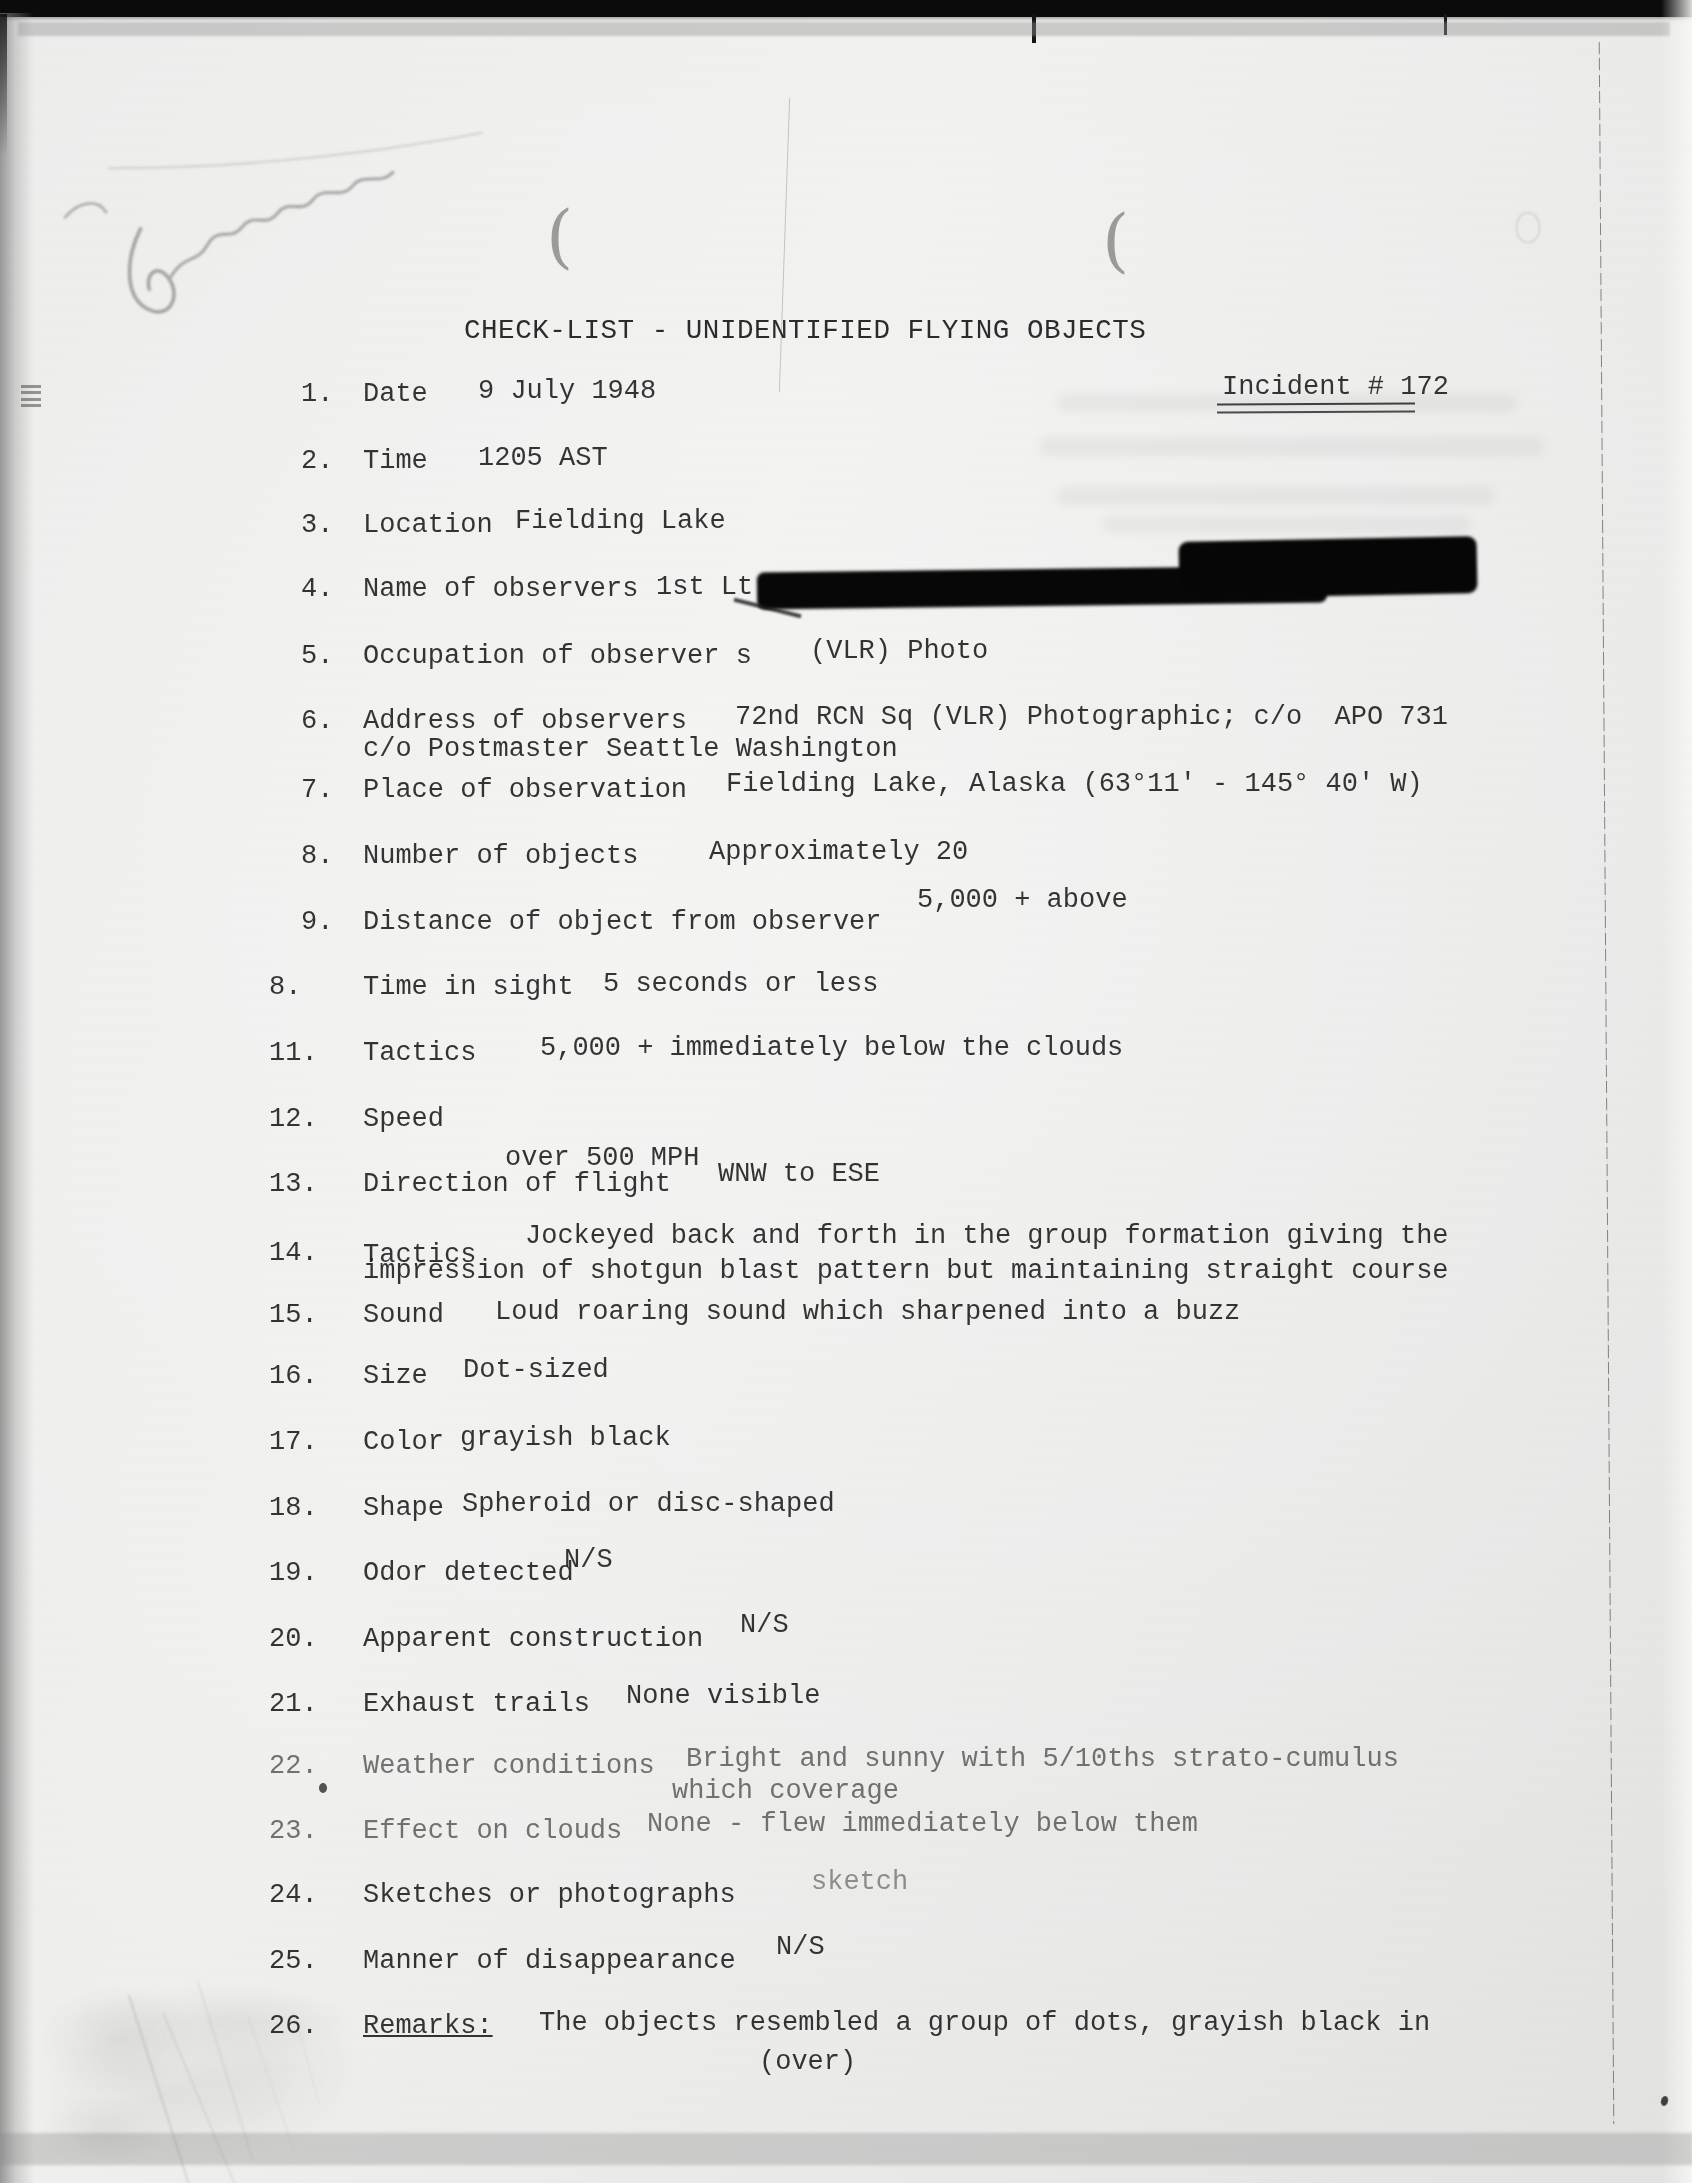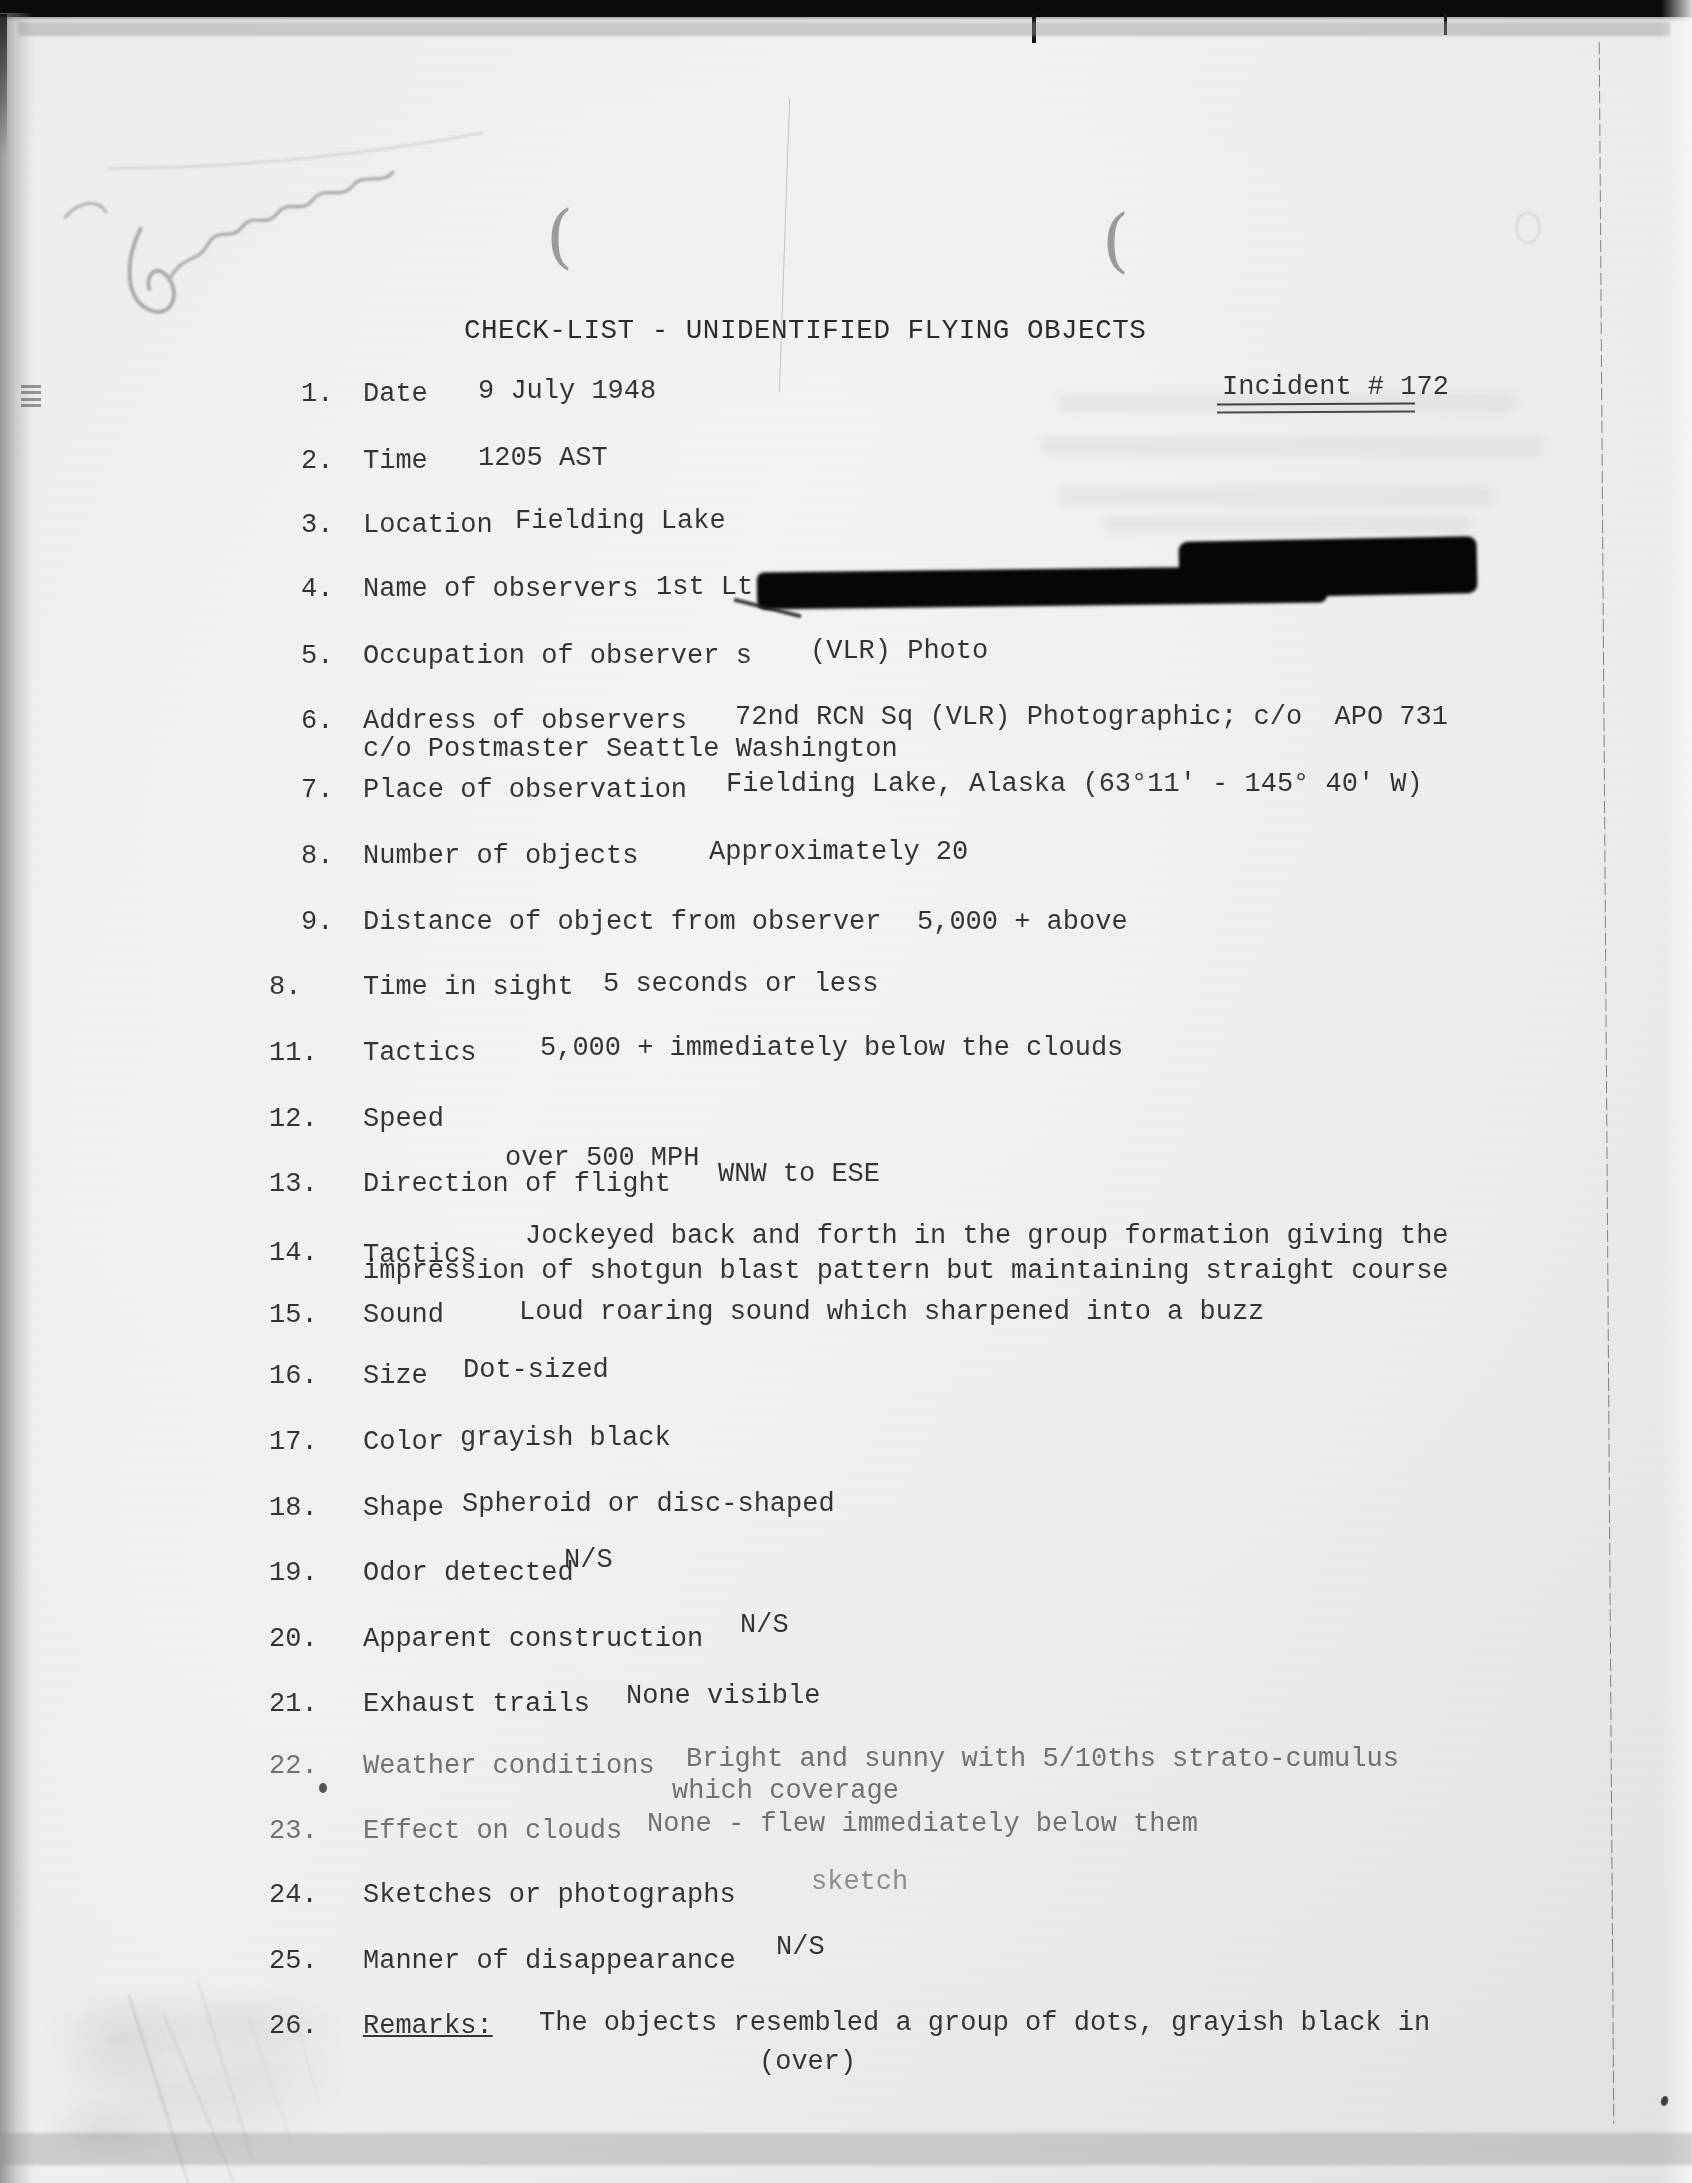--- a/index.html
+++ b/index.html
@@ -153,21 +153,21 @@
   <div class="t" style="left:301px;top:776px;">7.</div>
   <div class="t" style="left:363px;top:776px;">Place of observation</div>
   <div class="t" style="left:726px;top:770px;">Fielding Lake, Alaska (63°11' - 145° 40' W)</div>
 
   <div class="t" style="left:301px;top:842px;">8.</div>
   <div class="t" style="left:363px;top:842px;">Number of objects</div>
   <div class="t" style="left:709px;top:838px;">Approximately 20</div>
 
   <div class="t" style="left:301px;top:908px;">9.</div>
   <div class="t" style="left:363px;top:908px;">Distance of object from observer</div>
-  <div class="t" style="left:917px;top:908px;">5,000 + above</div>
+  <div class="t" style="left:917px;top:886px;">5,000 + above</div>
 
   <div class="t" style="left:269px;top:973px;">8.</div>
   <div class="t" style="left:363px;top:973px;">Time in sight</div>
   <div class="t" style="left:603px;top:970px;">5 seconds or less</div>
 
   <div class="t" style="left:269px;top:1039px;">11.</div>
   <div class="t" style="left:363px;top:1039px;">Tactics</div>
   <div class="t" style="left:540px;top:1034px;">5,000 + immediately below the clouds</div>
 
   <div class="t" style="left:269px;top:1105px;">12.</div>
@@ -178,21 +178,21 @@
   <div class="t" style="left:363px;top:1170px;">Direction of flight</div>
   <div class="t" style="left:718px;top:1160px;">WNW to ESE</div>
 
   <div class="t" style="left:269px;top:1239px;">14.</div>
   <div class="t" style="left:363px;top:1241px;">Tactics</div>
   <div class="t" style="left:363px;top:1257px;">impression of shotgun blast pattern but maintaining straight course</div>
   <div class="t" style="left:525px;top:1222px;">Jockeyed back and forth in the group formation giving the</div>
 
   <div class="t" style="left:269px;top:1301px;">15.</div>
   <div class="t" style="left:363px;top:1301px;">Sound</div>
-  <div class="t" style="left:495px;top:1298px;margin-left:24px;">Loud roaring sound which sharpened into a buzz</div>
+  <div class="t" style="left:495px;top:1298px;">Loud roaring sound which sharpened into a buzz</div>
 
   <div class="t" style="left:269px;top:1362px;">16.</div>
   <div class="t" style="left:363px;top:1362px;">Size</div>
   <div class="t" style="left:463px;top:1356px;">Dot-sized</div>
 
   <div class="t" style="left:269px;top:1428px;">17.</div>
   <div class="t" style="left:363px;top:1428px;">Color</div>
   <div class="t" style="left:460px;top:1424px;">grayish black</div>
 
   <div class="t" style="left:269px;top:1494px;">18.</div>

